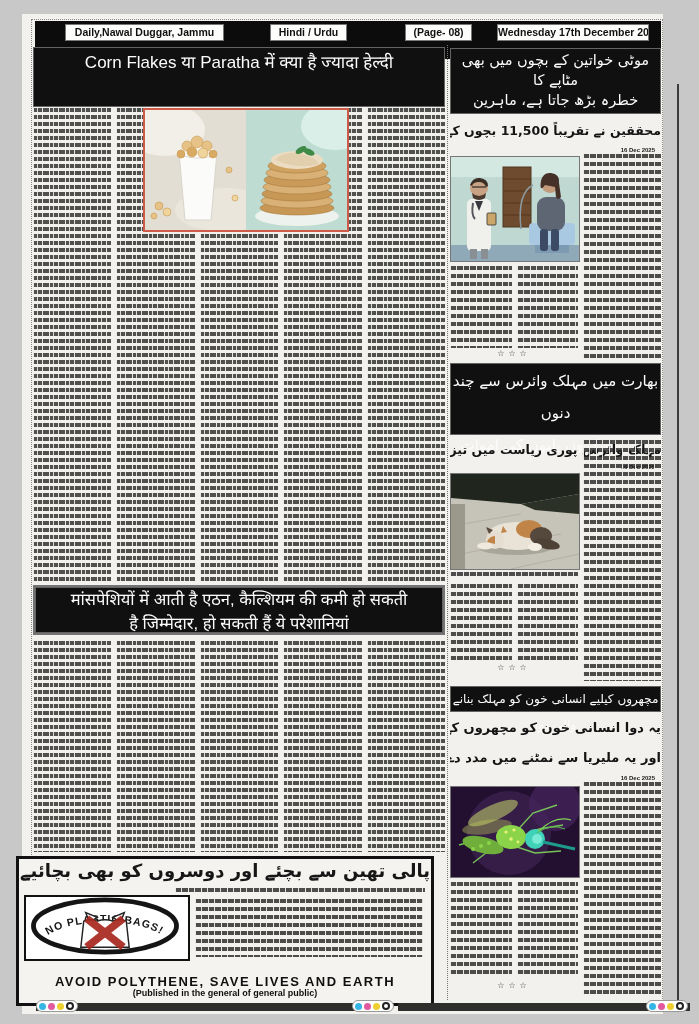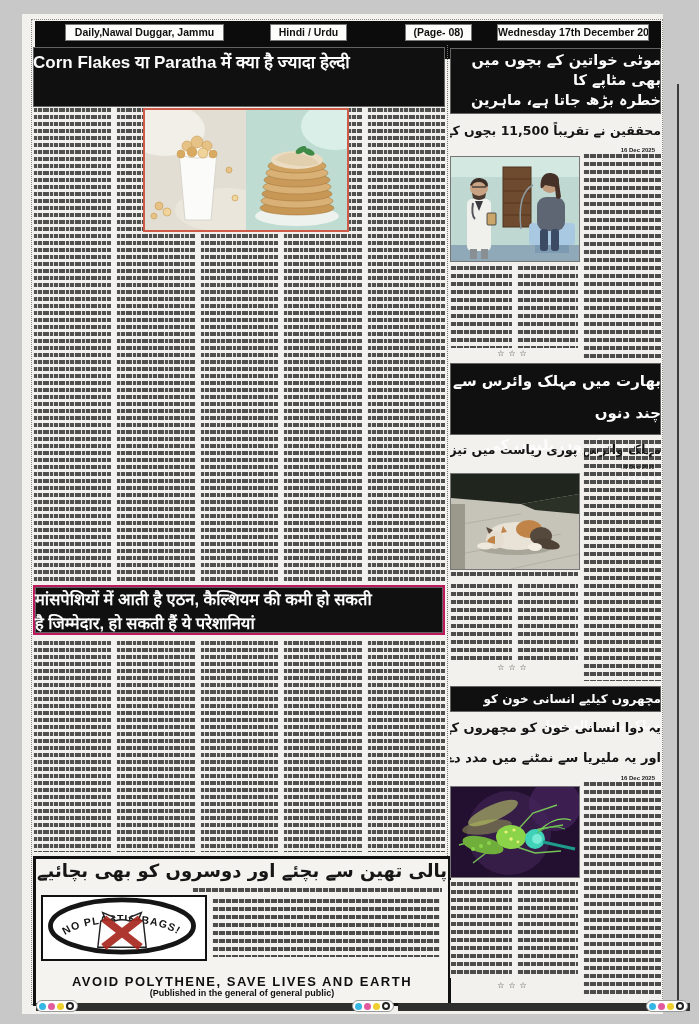--- a/index.html
+++ b/index.html
@@ -10,21 +10,21 @@
   .frame{left:31px;top:19px;width:630px;height:984px;border:1px dotted #8a8a86;}
   .edge-line{left:677px;top:84px;width:2px;height:918px;background:#3c3c3c;}
 
   
   .masthead{left:35px;top:21px;width:626px;height:38px;background:#0c0c0c;}
   .mbox{position:absolute;top:3px;height:15px;background:#fdfdfc;color:#111;
         font-size:10.5px;font-weight:bold;line-height:15px;text-align:center;
         border:1px solid #777;white-space:nowrap;overflow:hidden;}
 
   
-  .hbox{background:#101010;color:#fcfcfc;font-weight:bold;
+  .hbox{background:#101010;color:#fcfcfc;text-align:center;font-weight:normal;
         box-shadow:inset 0 0 0 1px rgba(255,255,255,.35);}
   .hbox div{display:block;}
   .urdu{direction:rtl;font-family:"DejaVu Sans",sans-serif;}
   .subhead{color:#141414;font-weight:bold;text-align:center;direction:rtl;
            font-family:"DejaVu Sans",sans-serif;white-space:nowrap;overflow:hidden;}
   .dateline{font-size:6px;font-weight:bold;color:#222;text-align:right;padding-right:6px;}
   .stars{font-size:8px;letter-spacing:4px;color:#333;text-align:center;}
 
   
   .sim{background-image:
@@ -36,21 +36,21 @@
     repeating-linear-gradient(90deg, rgba(242,241,237,.95) 0 1px, rgba(242,241,237,0) 1px 6px,
       rgba(242,241,237,.88) 6px 7px, rgba(242,241,237,0) 7px 13px),
     repeating-linear-gradient(180deg, rgba(30,30,30,0) 0 2px, rgba(30,30,30,.78) 2px 6px, rgba(30,30,30,0) 6px 8px);}
   .cols{display:flex;gap:5px;}
   .cols>div{flex:1;}
 
   .photo{border:1px solid #777;}
   .photo svg{display:block;}
 
   
-  .banner{left:33px;top:856px;width:412px;height:144px;border:3px solid #111;background:#f4f3ef;}
+  .banner{left:16px;top:856px;width:412px;height:144px;border:3px solid #111;background:#f4f3ef;}
   .banner .bh{position:absolute;top:1px;left:0;width:100%;text-align:center;font-size:18px;
               font-weight:bold;color:#161616;direction:rtl;font-family:"DejaVu Sans",sans-serif;}
   .banner .pl{position:absolute;top:101px;left:0;width:100%;text-align:center;font-size:11.5px;
               font-weight:bold;direction:rtl;font-family:"DejaVu Sans",sans-serif;color:#141414;}
   .banner .sl{position:absolute;top:115px;left:0;width:100%;text-align:center;font-size:13px;
               font-weight:bold;letter-spacing:1.5px;color:#0f0f0f;}
   .banner .ft{position:absolute;top:129px;left:0;width:100%;text-align:center;font-size:9px;
               font-weight:bold;color:#0f0f0f;}
   .logo-box{position:absolute;left:5px;top:36px;width:162px;height:62px;border:2px solid #111;
             background:#fff;}
@@ -129,21 +129,21 @@
         <ellipse cx="152" cy="50" rx="26" ry="9" fill="#ecdcc2" stroke="#cbb astro" stroke-width="0"></ellipse>
         <path d="M130,50 q10,-10 26,-6 q16,4 18,10 q-20,6 -44,-4" fill="#e2cfae"></path>
         <g fill="#3e8a46">
             <ellipse cx="156" cy="40" rx="6" ry="3" transform="rotate(-30 156 40)"></ellipse>
         <ellipse cx="164" cy="42" rx="6" ry="3" transform="rotate(25 164 42)"></ellipse>
           </g>
       </svg>
     </div>
   </div>
 
-  <div class="abs hbox" style="left:33px;top:585px;width:412px;height:50px;font-size:16.5px;line-height:24px;border:2px solid #be185d;box-sizing:border-box;">
+  <div class="abs hbox" style="left:33px;top:585px;width:412px;height:50px;font-size:16.5px;line-height:24px;border:2px solid #737373;box-sizing:border-box;">
     <div>मांसपेशियों में आती है एठन, कैल्शियम की कमी हो सकती</div>
     <div>है जिम्मेदार, हो सकती हैं ये परेशानियां</div>
   </div>
   <div class="abs cols" style="left:33px;top:640px;width:412px;height:212px;">
     <div class="sim"></div>
     <div class="sim"></div>
     <div class="sim"></div>
     <div class="sim"></div>
     <div class="sim"></div>
   </div>

